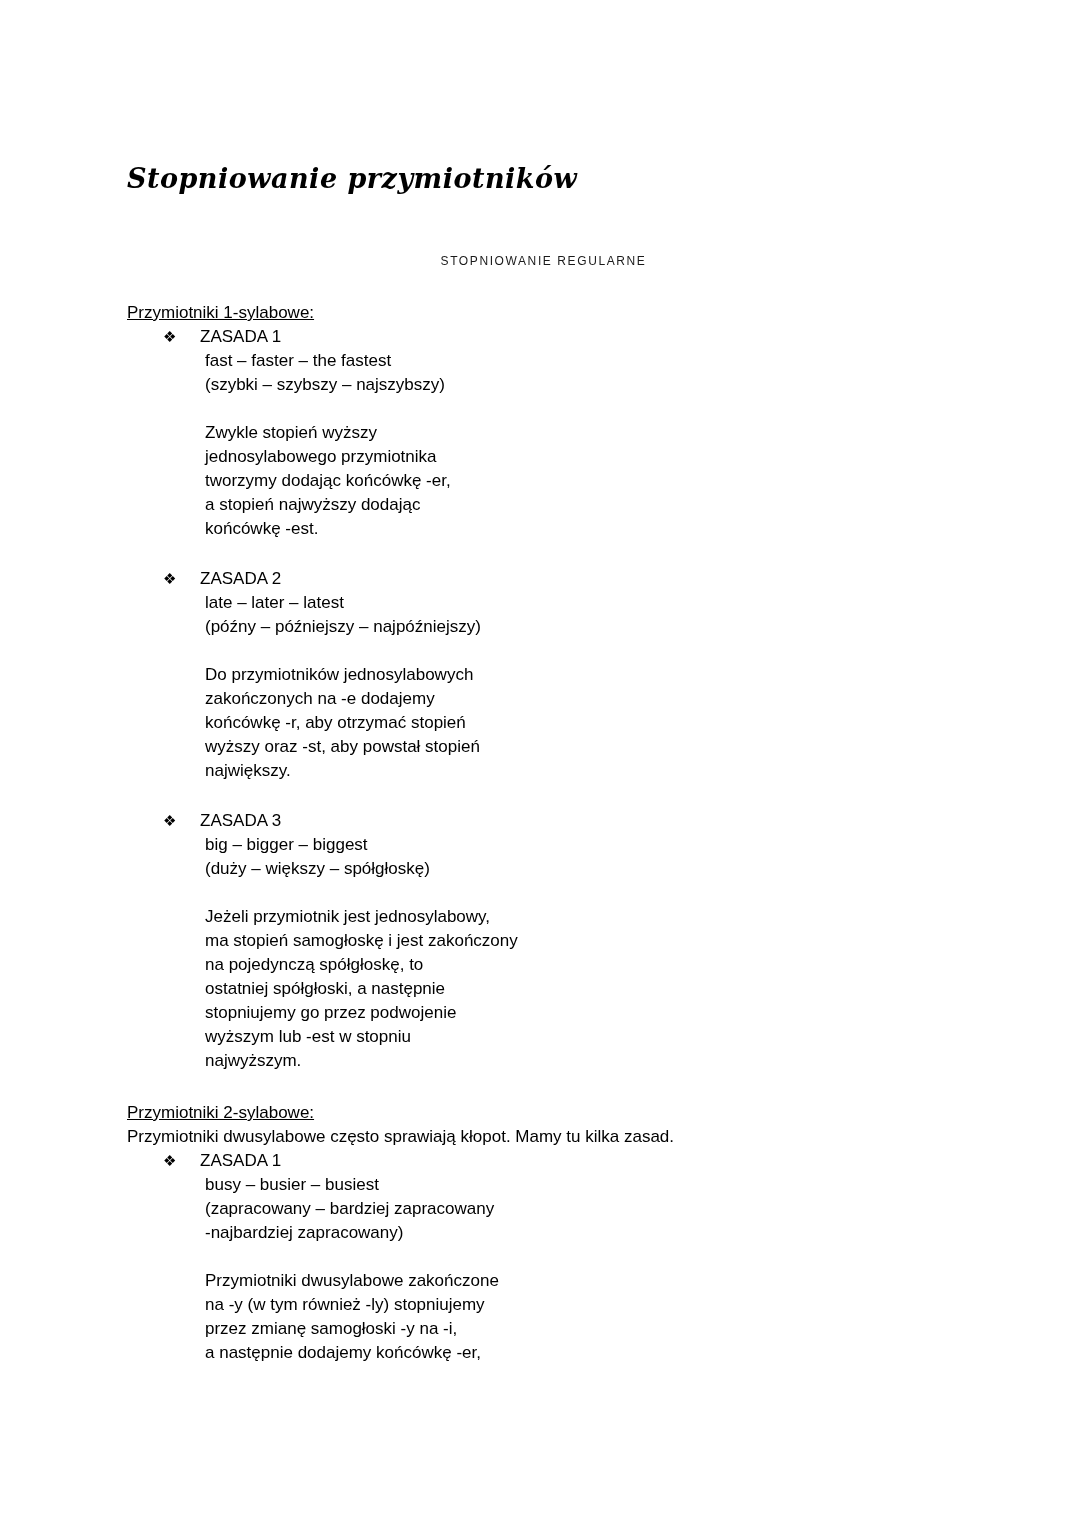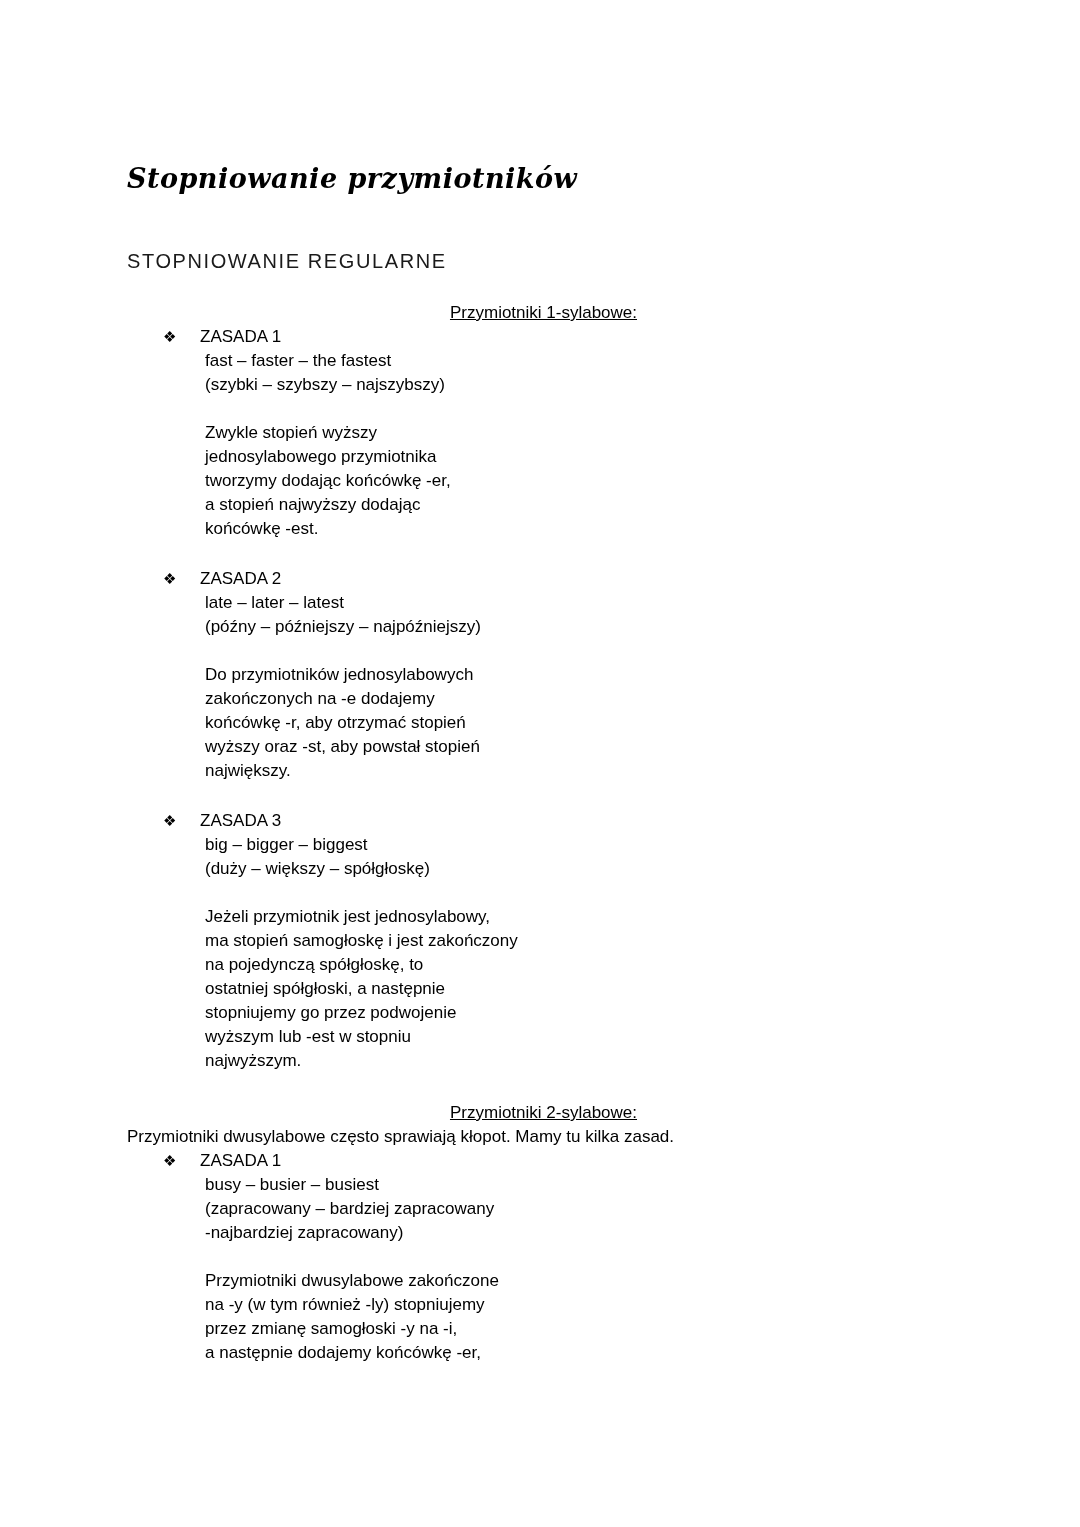--- a/index.html
+++ b/index.html
@@ -20,28 +20,28 @@
   .doc-title {
     font-family: "DejaVu Serif", serif;
     font-style: italic;
     font-weight: 700;
     font-size: 27px;
     line-height: 32px;
     letter-spacing: 0.5px;
   }
   .main-heading {
     margin-top: 54px;
-    font-size: 20px;
+    text-align: center;
+    font-size: 12px;
     letter-spacing: 1.6px;
     color: #1a1a1a;
   }
   .section-heading {
     text-decoration: underline;
     margin-top: 28px;
-    text-align: center;
   }
   .section-intro {
     margin-top: 0;
   }
   .rule { margin-top: 0; }
   .rule + .rule { margin-top: 26px; }
   .rule-label-row {
     padding-left: 36px;
     display: flex;
     align-items: baseline;

